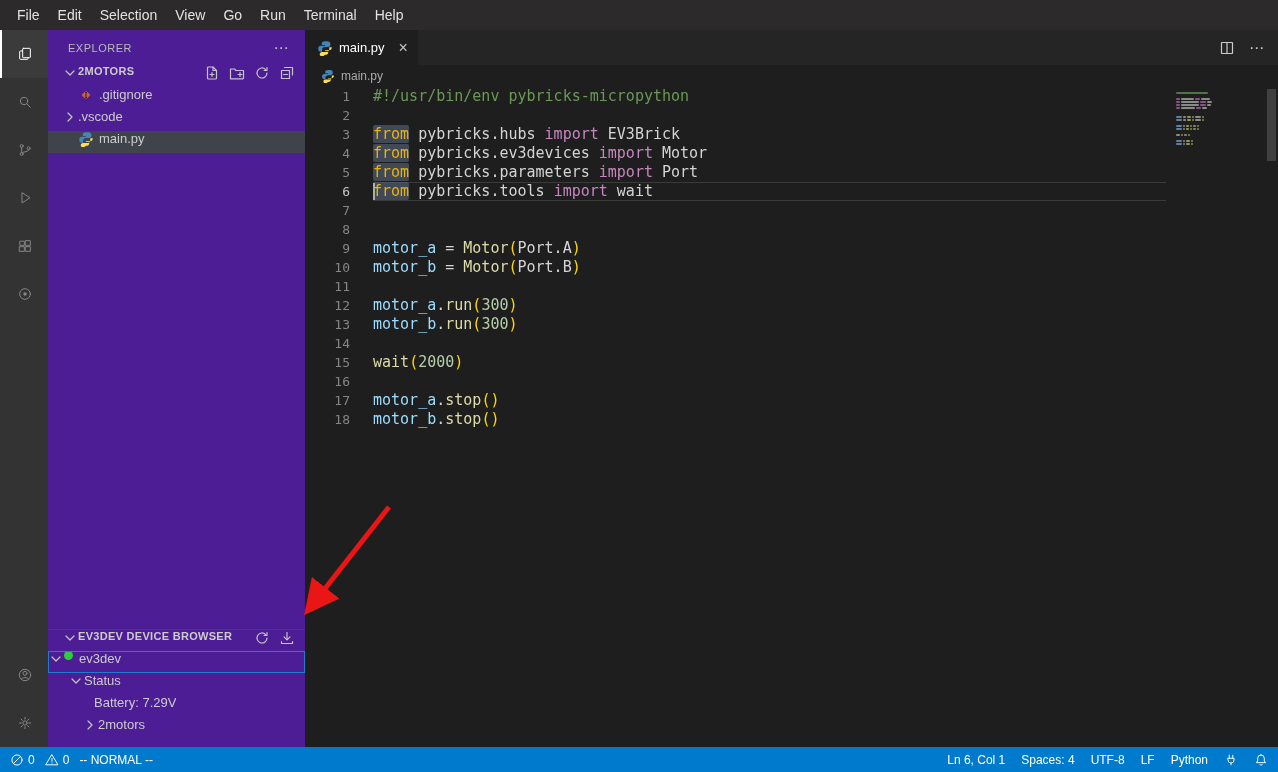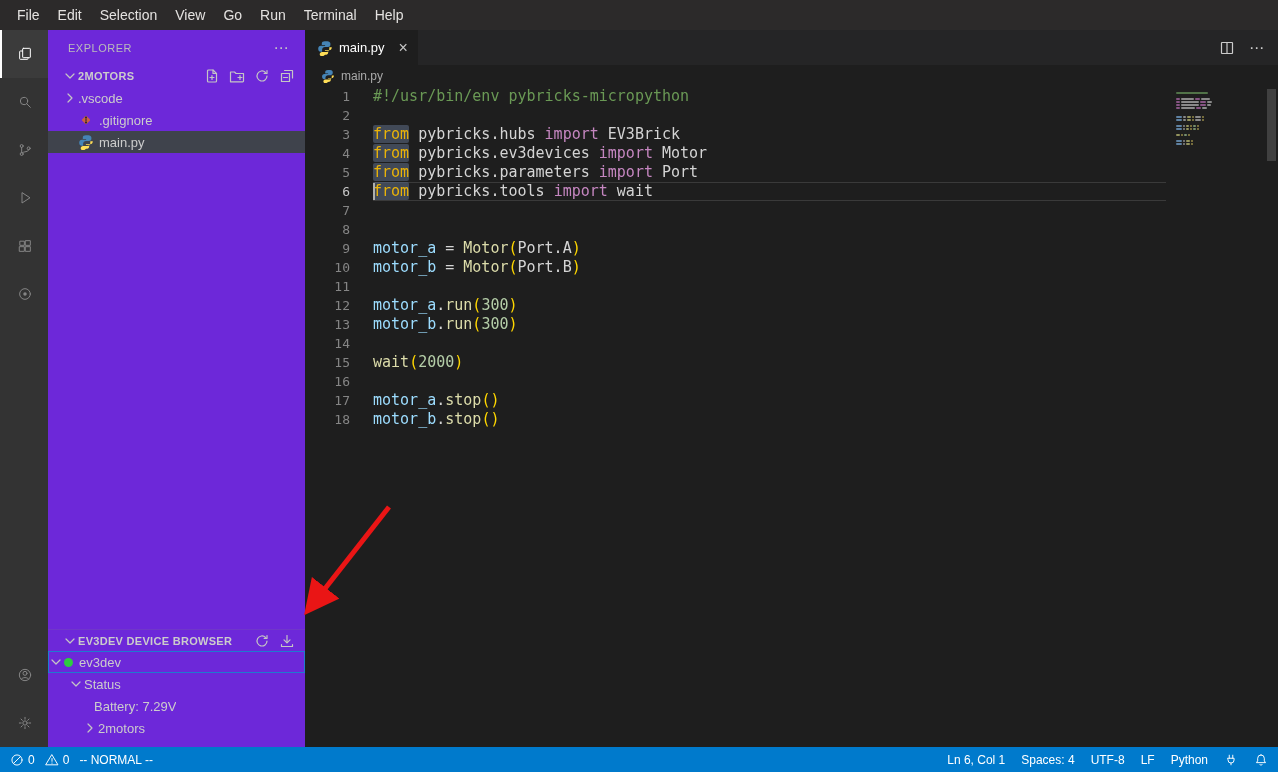--- a/index.html
+++ b/index.html
@@ -15,24 +15,24 @@
 
   
   .activitybar{width:48px;background:#333333;display:flex;flex-direction:column;flex:none}
   .ab-group{display:flex;flex-direction:column}
   .spacer{flex:1}
   .ab-icon{width:48px;height:48px;display:flex;align-items:center;justify-content:center;color:#858585;cursor:pointer;border-left:2px solid transparent}
   .ab-icon.active{color:#ffffff;border-left:2px solid #ffffff;background:rgba(255,255,255,0.04)}
   .ab-icon svg{width:24px;height:24px}
 
   
-  .sidebar{width:257px;background:#6d28d9;color:#cccccc;display:flex;flex-direction:column;font-size:13px;flex:none}
+  .sidebar{width:257px;background:#4c1d95;color:#cccccc;display:flex;flex-direction:column;font-size:13px;flex:none}
   .sb-header{height:35px;display:flex;align-items:center;padding:0 16px 0 20px;font-size:11px;color:#bbbbbb;letter-spacing:.5px;flex:none}
   .sb-header .more{margin-left:auto;font-size:15px;color:#c5c5c5;cursor:pointer}
-  .row{height:22px;display:flex;align-items:center;padding-left:14px;cursor:pointer;flex:none;white-space:nowrap}
+  .row{height:22px;display:flex;align-items:flex-start;padding-left:14px;cursor:pointer;flex:none;white-space:nowrap}
   .row .chev{width:16px;height:16px;flex:none;display:flex;align-items:center;justify-content:center;color:#c5c5c5}
   .row .chev svg,.icon svg{width:16px;height:16px;display:block}
   .row .ficon{width:16px;height:16px;flex:none;margin-right:5px;display:flex;align-items:center;justify-content:center}
   .row .label{overflow:hidden;text-overflow:ellipsis}
   .row.selected{background:#3f434c}
   .section-row{font-weight:bold;font-size:11px;letter-spacing:.3px;color:#cccccc}
   .section-row.bordered{border-top:1px solid rgba(128,128,128,0.18)}
   .tree-actions{margin-left:auto;display:flex;align-items:center;gap:9px;padding-right:10px;color:#c5c5c5}
   .tree-actions .icon{cursor:pointer}
   .sb-bottom{margin-top:auto;padding-bottom:8px}
@@ -217,38 +217,38 @@
               <svg viewBox="0 0 16 16" fill="none" stroke="currentColor" stroke-width="1.2" stroke-linecap="round" stroke-linejoin="round">
                 <rect x="2.5" y="5.5" width="8" height="8"></rect>
                 <path d="M5.5 2.5h8V10"></path>
                 <path d="M4.5 9.5h4"></path>
               </svg>
             </span>
           </span>
       </div>
       <div>
           <div class="row file-row">
-            <span class="chev icon">
-              <svg viewBox="0 0 16 16" fill="none" stroke="currentColor" stroke-width="1.2" stroke-linecap="round" stroke-linejoin="round">
-                <path d="M6 4l4 4-4 4"></path>
-              </svg>
-            </span>
-            <span class="label">.vscode</span>
-          </div>
-          <div class="row file-row">
             <span class="chev"></span>
             <span class="ficon">
               <svg viewBox="0 0 16 16">
                 <rect x="4.8" y="4.8" width="6.4" height="6.4" rx="1" transform="rotate(45 8 8)" fill="#cb5f45"></rect>
                 <circle cx="8" cy="5.6" r="1" fill="#252526"></circle>
                 <circle cx="8" cy="10.4" r="1" fill="#252526"></circle>
                 <path d="M8 6.6v2.8" stroke="#252526" stroke-width="1"></path>
               </svg>
             </span>
             <span class="label">.gitignore</span>
+          </div>
+          <div class="row file-row">
+            <span class="chev icon">
+              <svg viewBox="0 0 16 16" fill="none" stroke="currentColor" stroke-width="1.2" stroke-linecap="round" stroke-linejoin="round">
+                <path d="M6 4l4 4-4 4"></path>
+              </svg>
+            </span>
+            <span class="label">.vscode</span>
           </div>
           <div class="row file-row selected">
             <span class="chev"></span>
             <span class="ficon">
               <svg viewBox="0 0 16 16">
                 <path fill="#4584b6" d="M7.9 1.2c-1.9 0-3.1.9-3.1 2.3v1.6h3.3v.6H3.9C2.3 5.7 1.2 6.9 1.2 8.7c0 1.8 1 3 2.5 3h1.4V9.8c0-1.5 1.3-2.8 2.9-2.8h3.1c1.3 0 2.3-1 2.3-2.3V3.5c0-1.3-1.4-2.3-2.9-2.3z"></path>
                 <path fill="#ffde57" d="M8.1 14.8c1.9 0 3.1-.9 3.1-2.3v-1.6H7.9v-.6h4.2c1.6 0 2.7-1.2 2.7-3h-2.5v1.9c0 1.5-1.3 2.8-2.9 2.8H5c-1.3 0-2.3 1-2.3 2.3v-1.2 1.2c0 1.3 1.4 2.3 2.9 2.3z"></path>
               </svg>
             </span>
             <span class="label">main.py</span>

